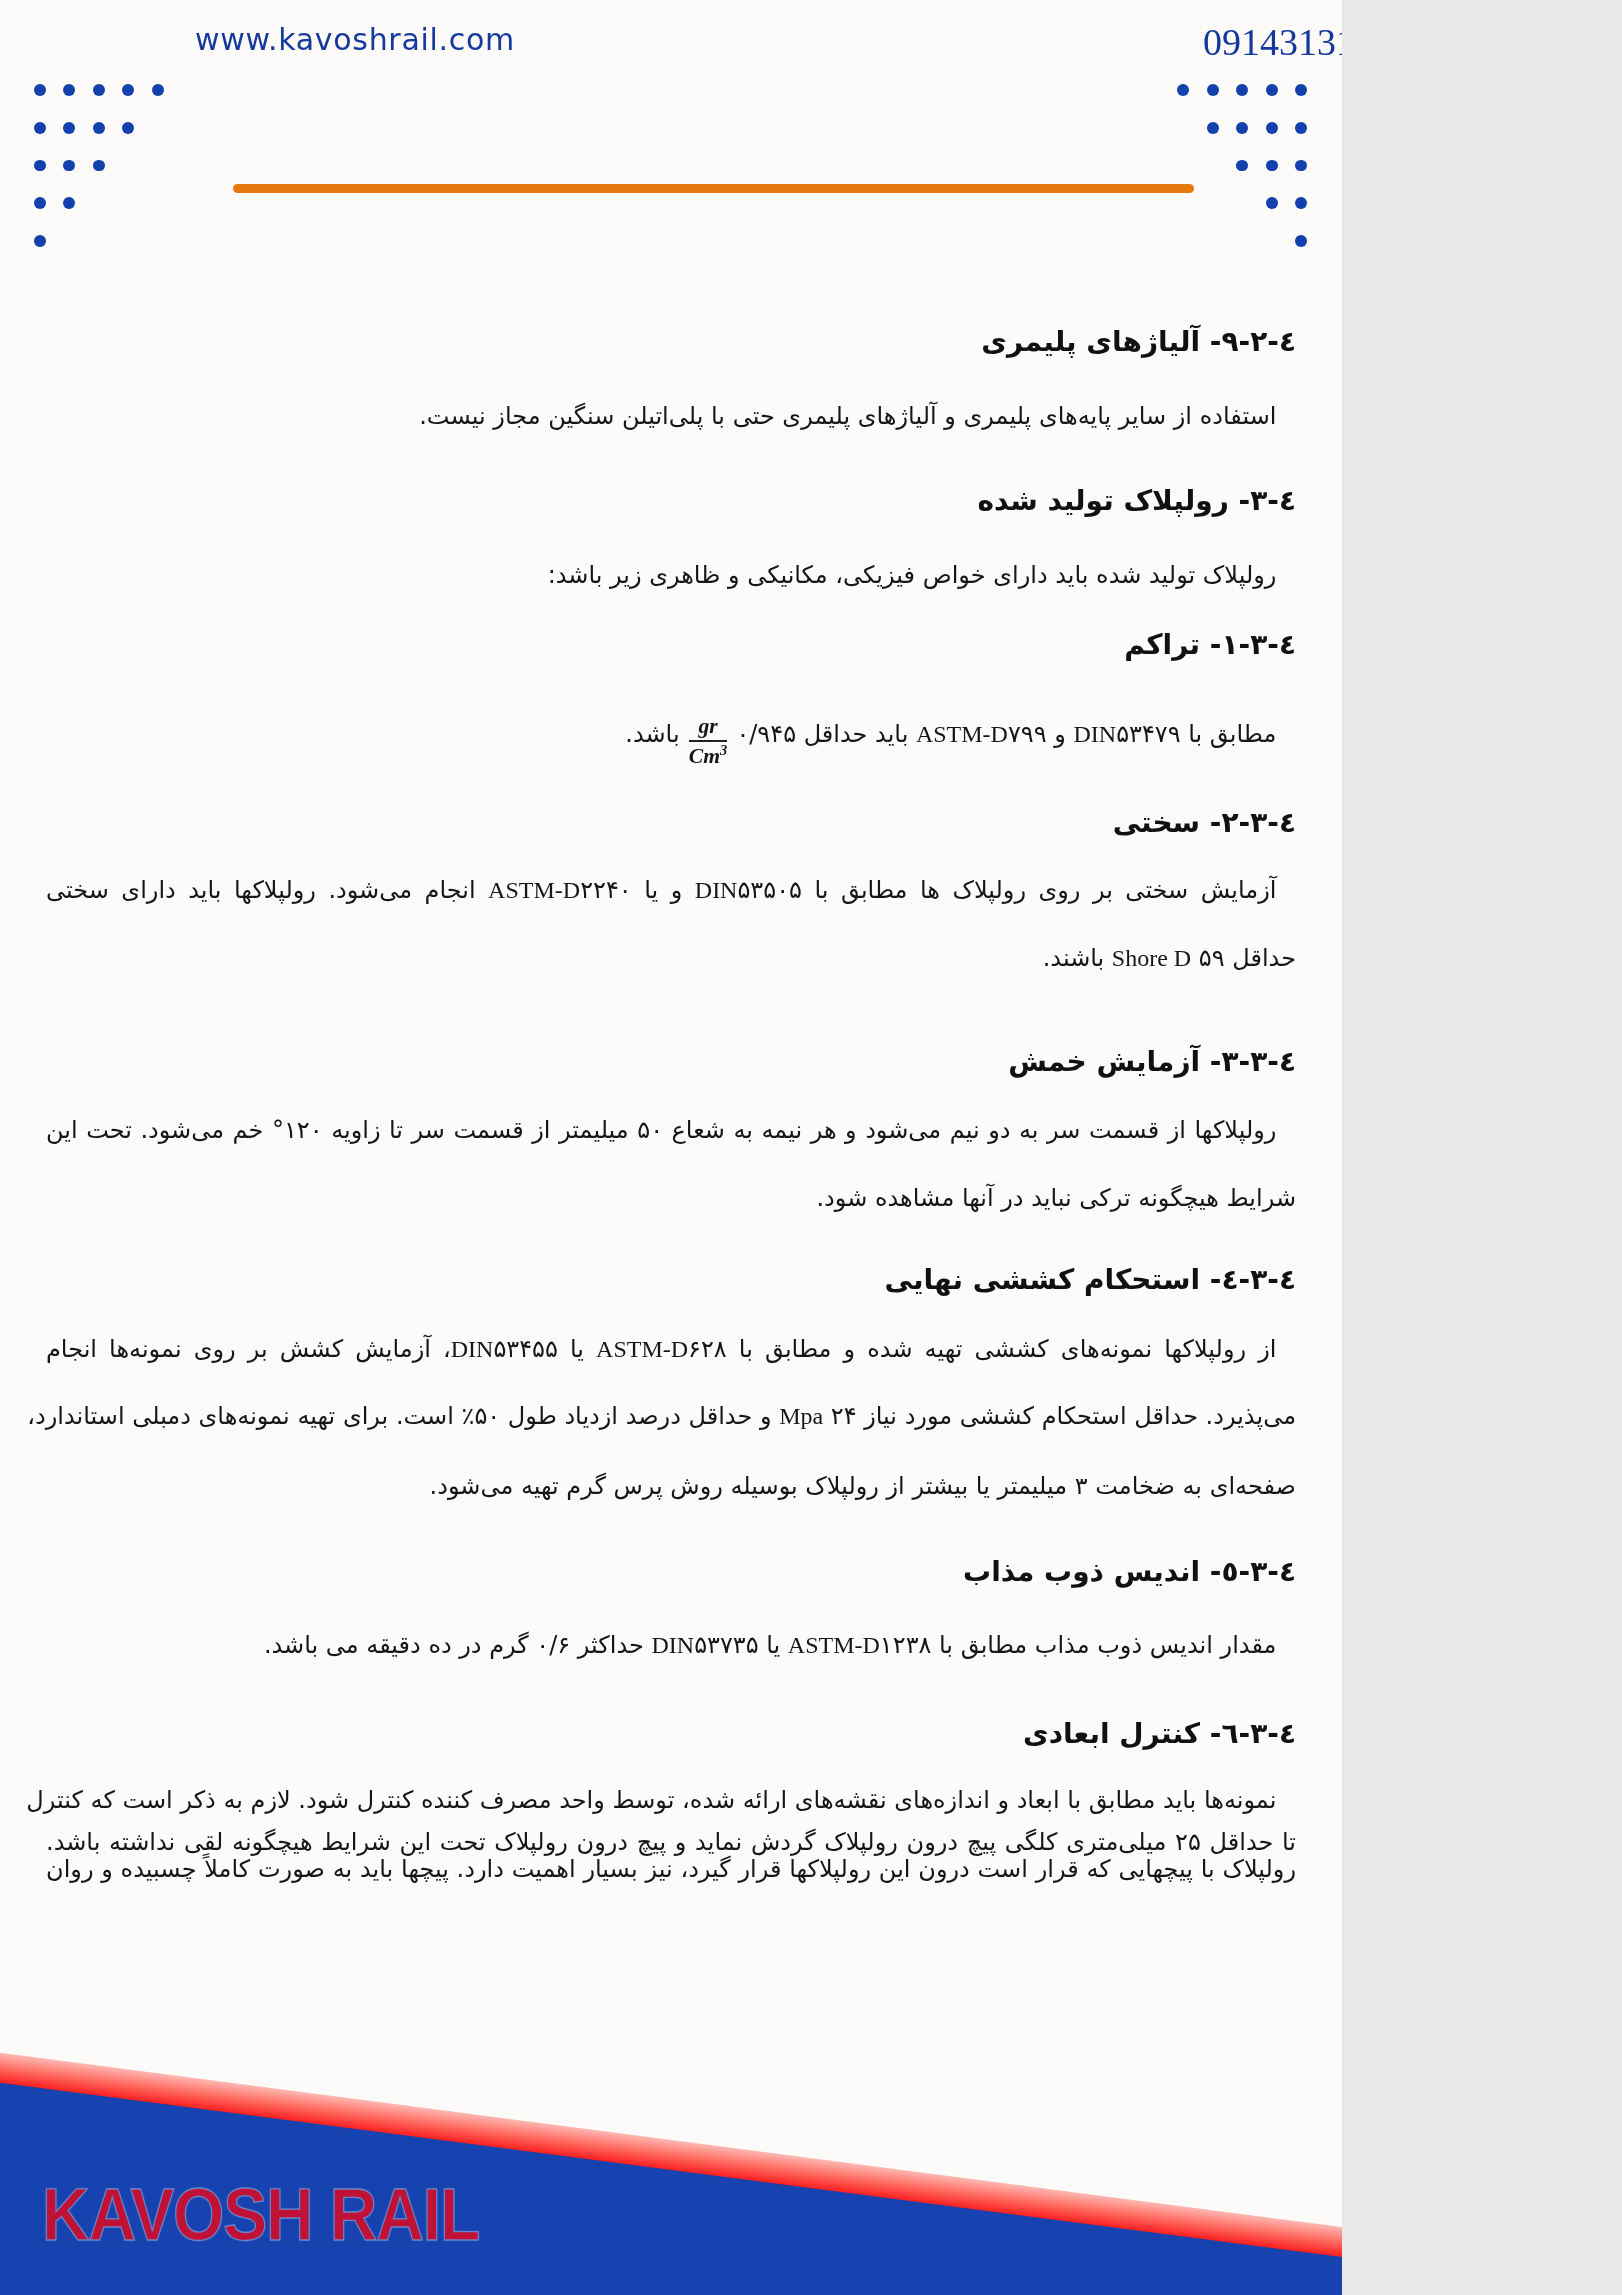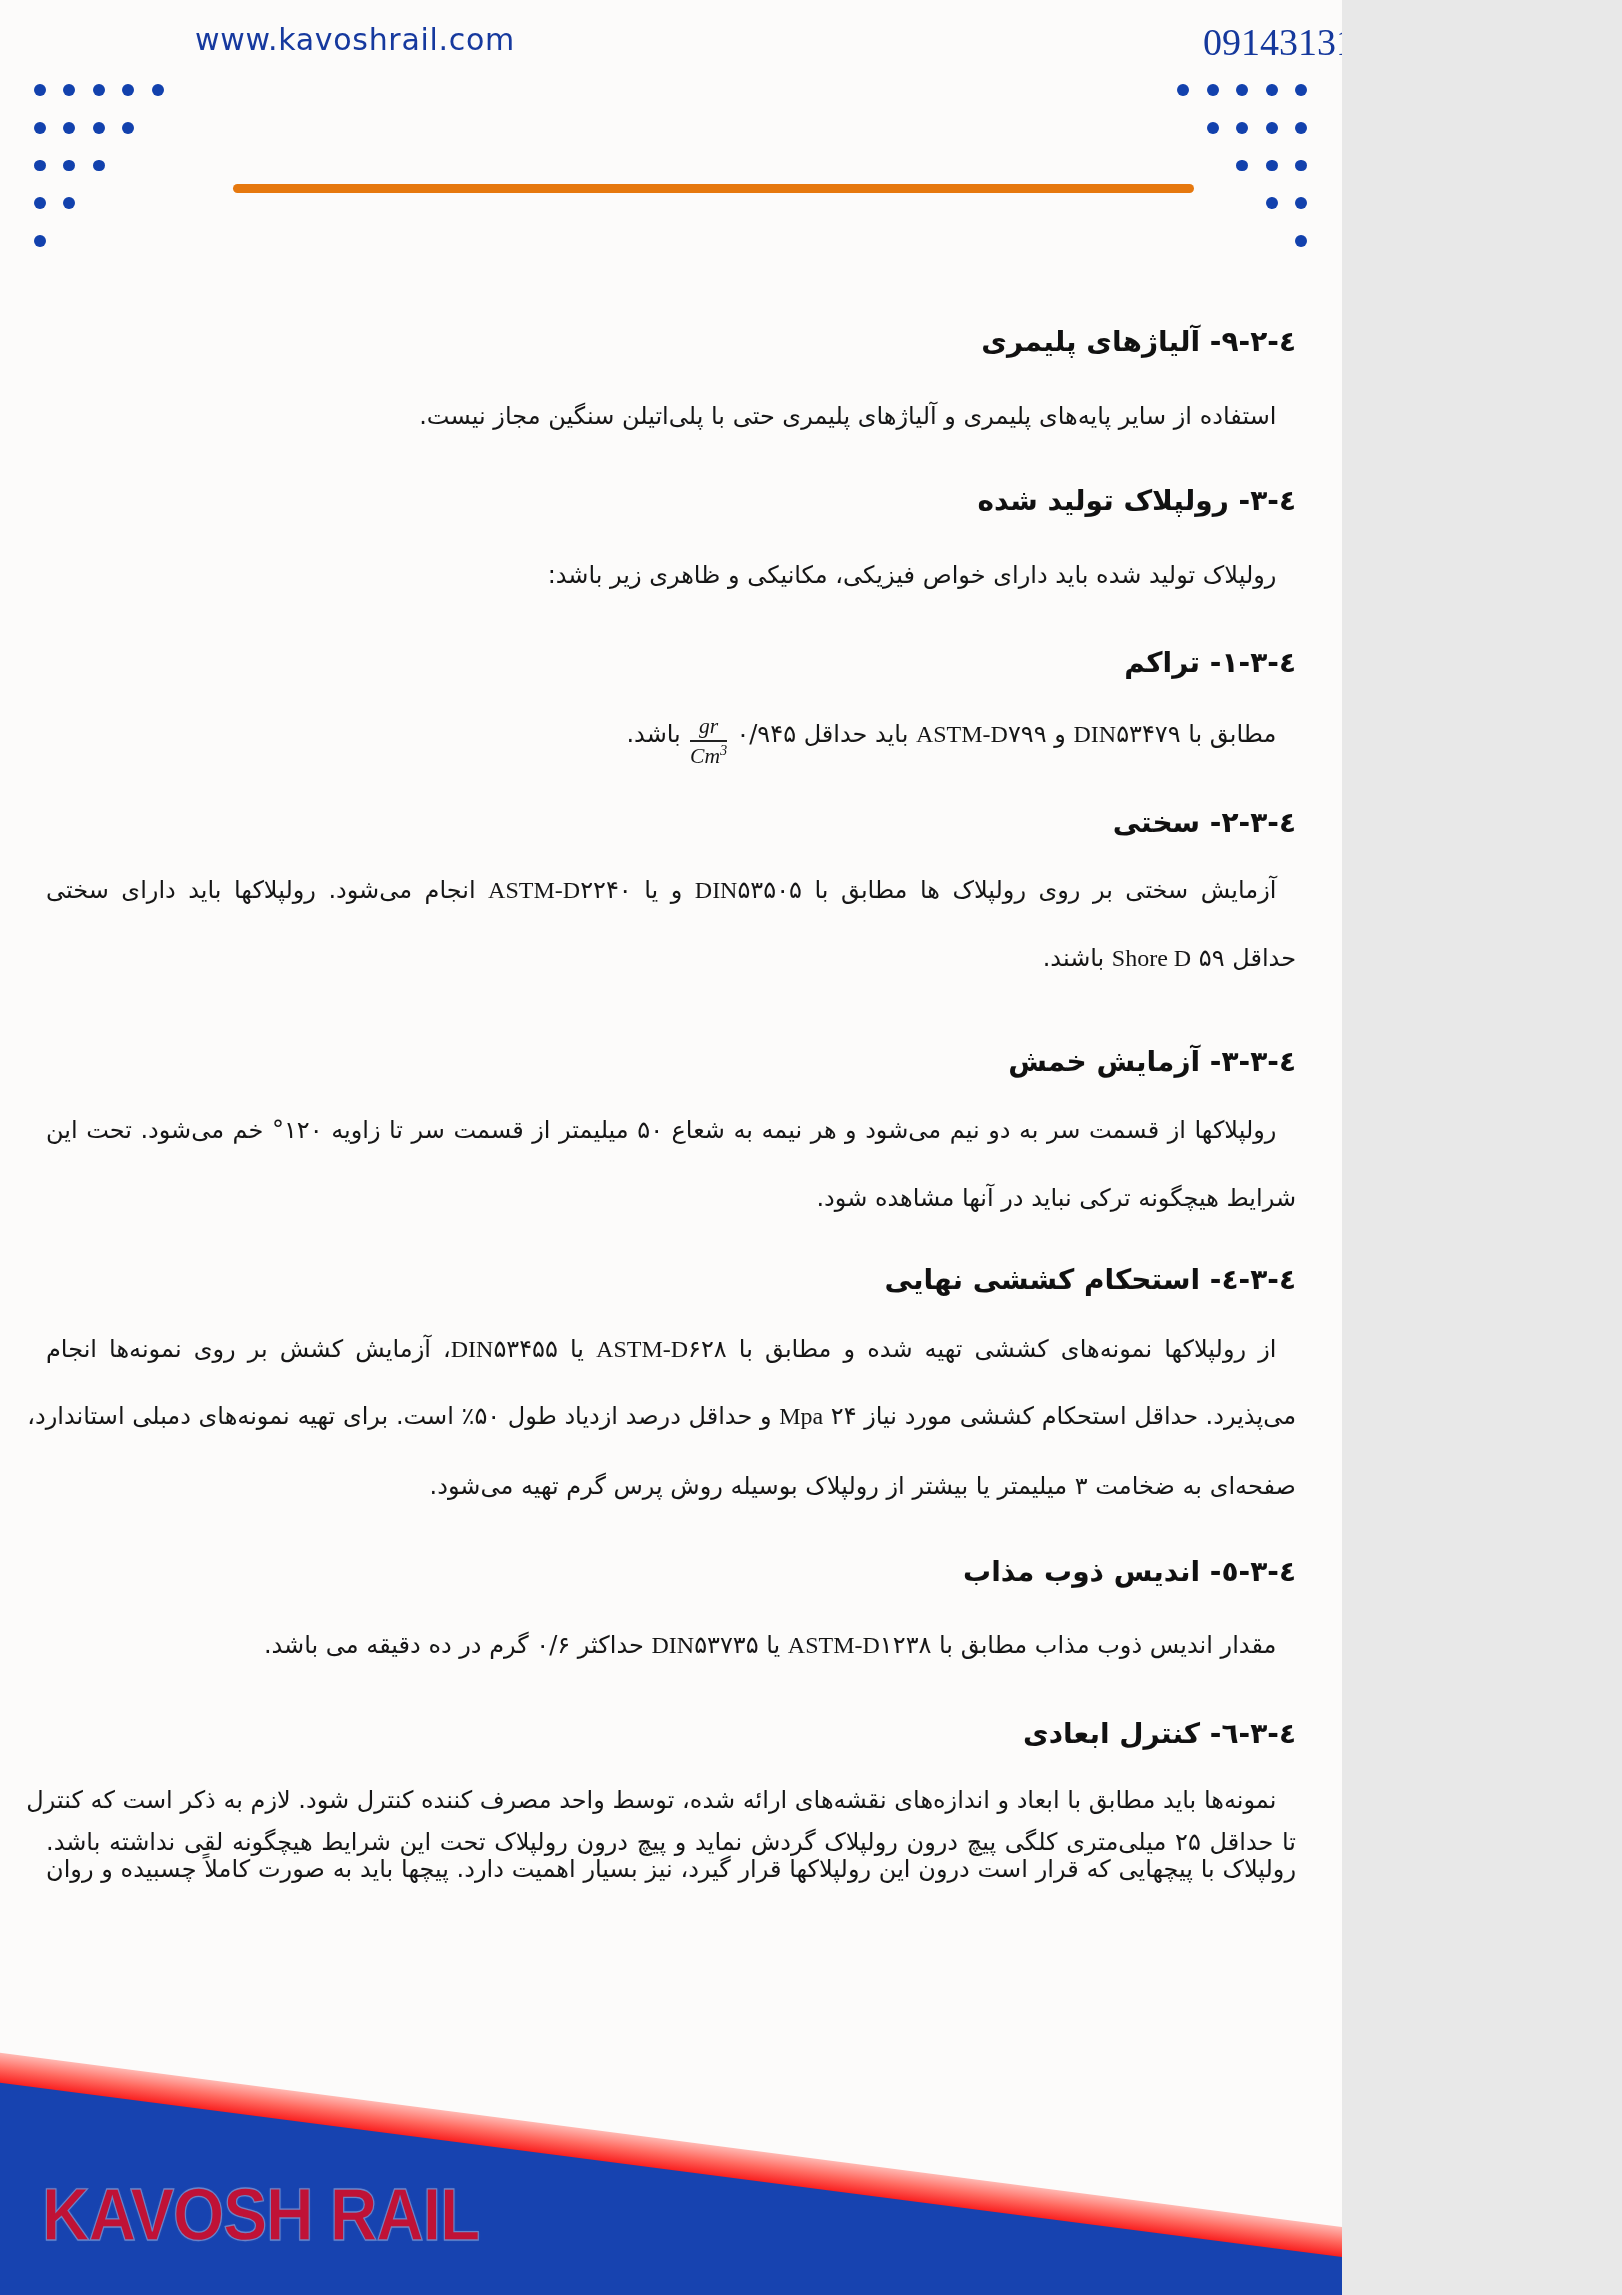--- a/index.html
+++ b/index.html
@@ -47,21 +47,21 @@
   }
   .bline.alright{text-align:right;}
   .bline.stretch{text-align:justify;text-align-last:justify;white-space:nowrap;}
   .bline.indent{padding-right:19.6px;}
   .latin{font-family:"Liberation Serif","DejaVu Serif",serif;}
   
   .frac{
     display:inline-block;direction:ltr;text-align:center;
     vertical-align:-22px;margin:0 9.2px;
     font-family:"Liberation Serif","DejaVu Serif",serif;
-    font-style:italic;font-size:21.6px;line-height:1.1;color:#161616;
+    font-style:italic;font-size:21.6px;line-height:1.1;color:#161616;font-weight:bold;
   }
   .frac .num{display:block;border-bottom:2px solid #222;padding:0 5.2px 1.3px;}
   .frac .den{display:block;padding-top:1.3px;}
   .frac sup{font-size:14.4px;}
   .red-band{
     position:absolute;left:-13px;top:2051px;width:1675px;height:34px;
     background:linear-gradient(to bottom,#ffb9b3 0%,#ff6a60 45%,#f91f1f 88%);
     transform:rotate(7.4deg);transform-origin:left top;
   }
   .blue-band{
@@ -143,21 +143,21 @@
         <span class="dot"></span>
       </div>
     </div>
 
   <div class="heading" style="top:325px">٤-٢-٩- آلیاژهای پلیمری</div>
   <div class="bline alright indent" style="top:399px"><span>استفاده از سایر پایه‌های پلیمری و آلیاژهای پلیمری حتی با پلی‌اتیلن سنگین مجاز نیست.</span></div>
 
   <div class="heading" style="top:484px">٤-٣- رولپلاک تولید شده</div>
   <div class="bline alright indent" style="top:558px"><span>رولپلاک تولید شده باید دارای خواص فیزیکی، مکانیکی و ظاهری زیر باشد:</span></div>
 
-  <div class="heading" style="top:646px">٤-٣-١- تراکم</div>
+  <div class="heading" style="top:628px">٤-٣-١- تراکم</div>
   <div class="bline alright indent" style="top:715px">
     <span><span>مطابق با </span><span class="latin">DIN</span><span>۵۳۴۷۹ و </span><span class="latin">ASTM-D</span><span>۷۹۹ باید حداقل ۰/۹۴۵</span></span><span class="frac"><span class="num latin">gr</span><span class="den latin"><span>Cm</span><sup>3</sup></span></span><span><span>باشد.</span></span>
   </div>
 
   <div class="heading" style="top:806px">٤-٣-٢- سختی</div>
   <div class="bline stretch indent" style="top:873px"><span>آزمایش سختی بر روی رولپلاک ها مطابق با </span><span class="latin">DIN</span><span>۵۳۵۰۵ و یا </span><span class="latin">ASTM-D</span><span>۲۲۴۰ انجام می‌شود. رولپلاکها باید دارای سختی</span></div>
   <div class="bline alright" style="top:941px"><span>حداقل ۵۹ </span><span class="latin">Shore D</span><span> باشند.</span></div>
 
   <div class="heading" style="top:1045px">٤-٣-٣- آزمایش خمش</div>
   <div class="bline stretch indent" style="top:1113px"><span>رولپلاکها از قسمت سر به دو نیم می‌شود و هر نیمه به شعاع ۵۰ میلیمتر از قسمت سر تا زاویه ۱۲۰° خم می‌شود. تحت این</span></div>

